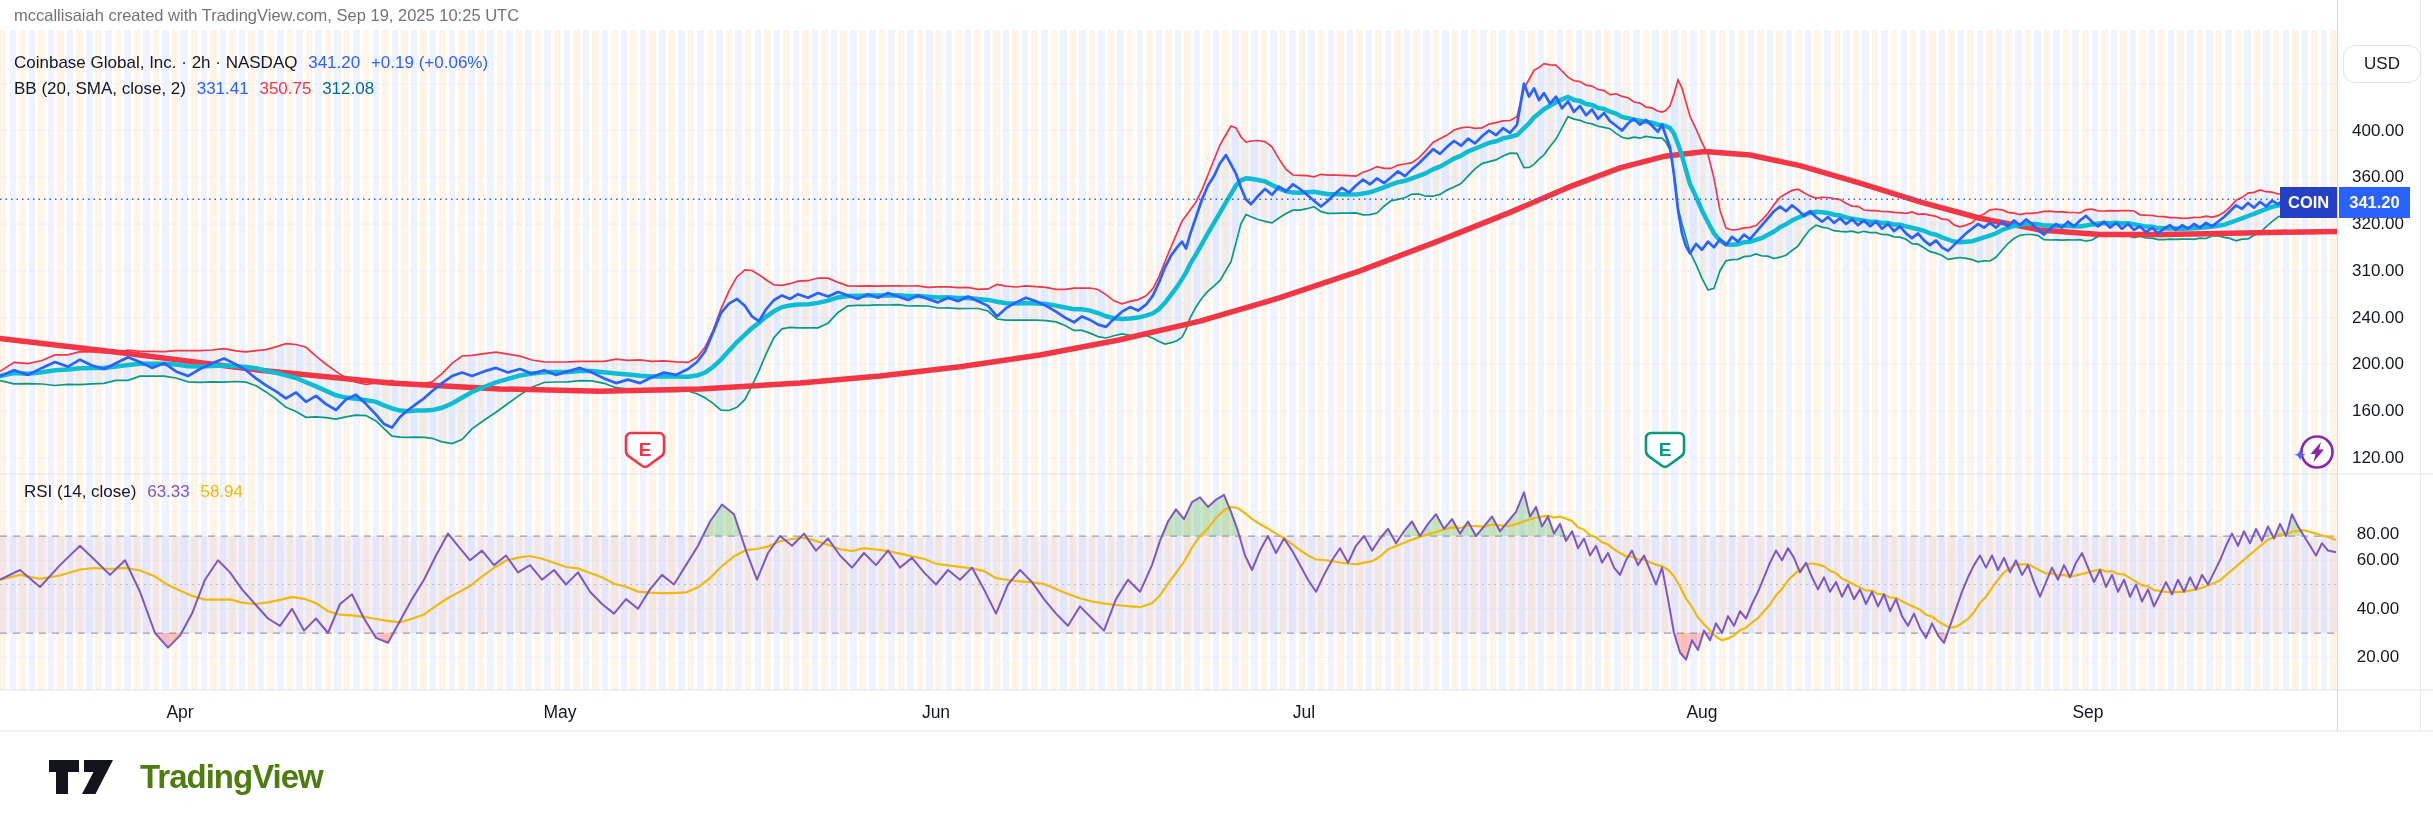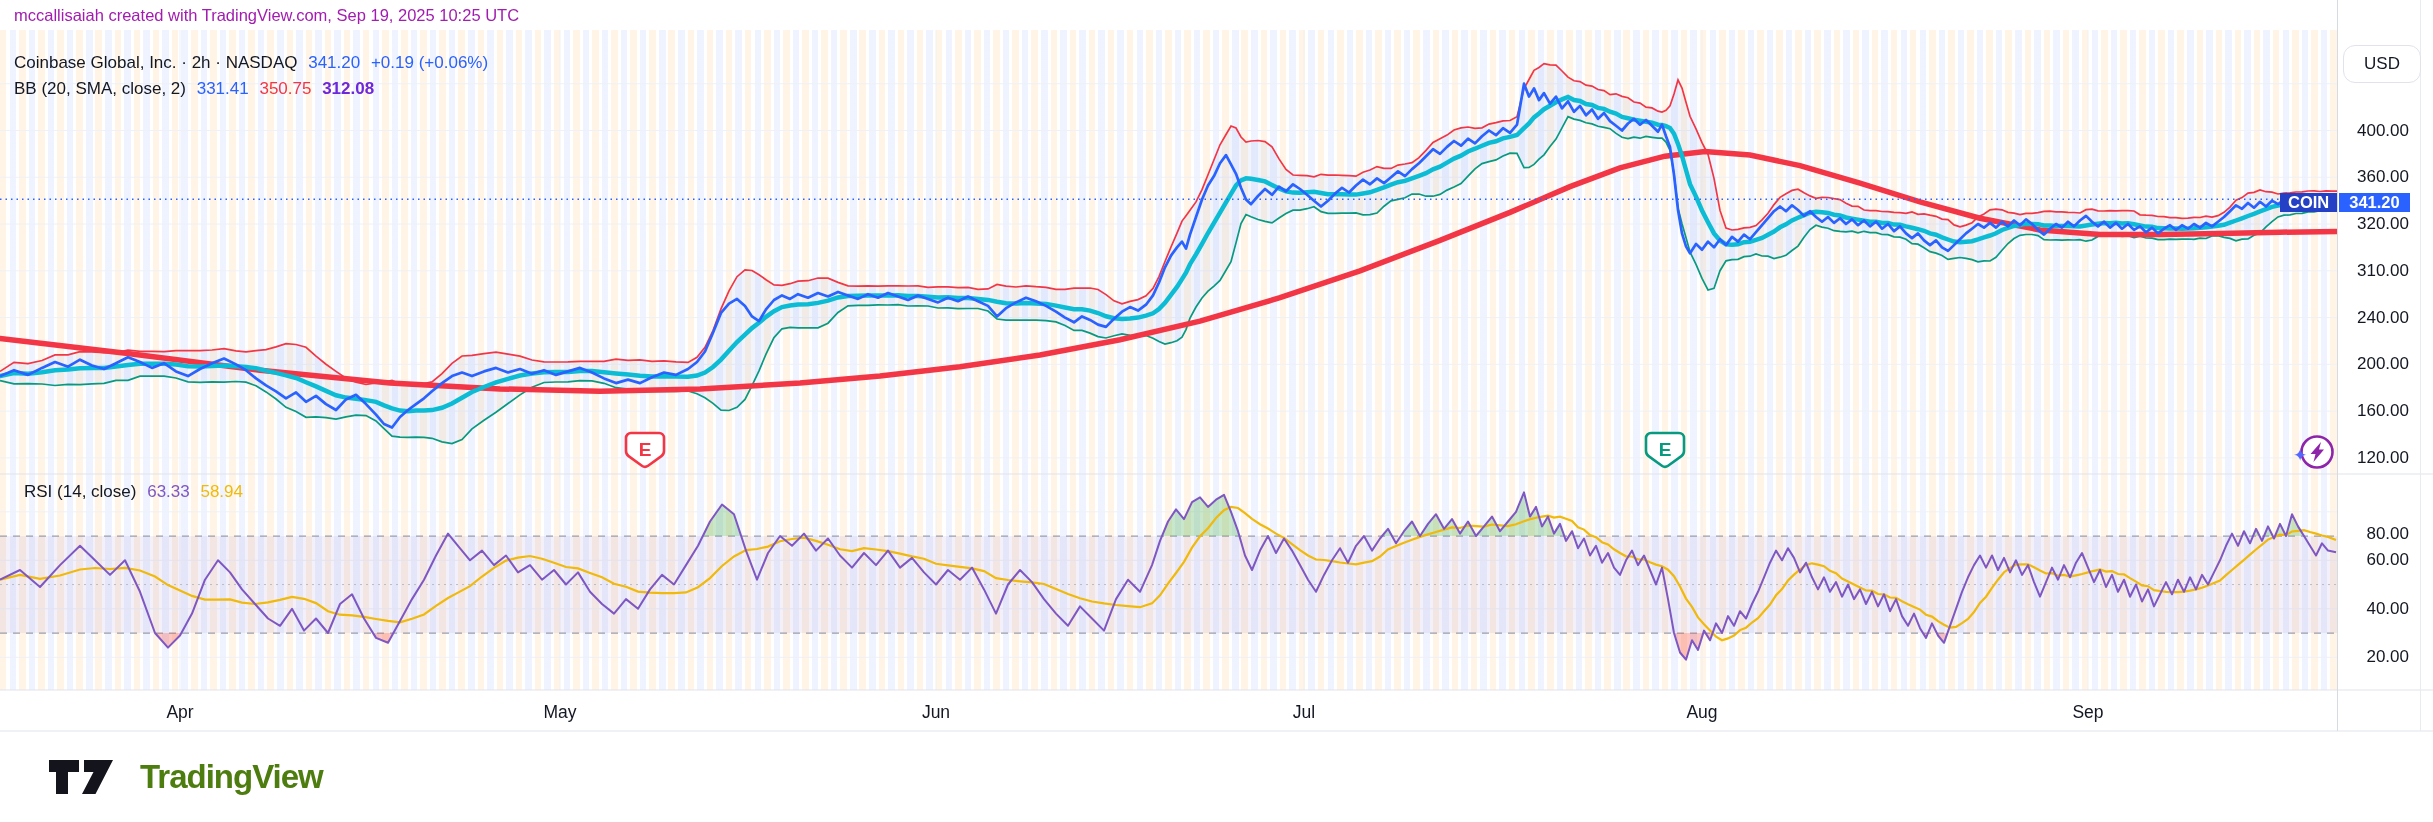--- a/index.html
+++ b/index.html
@@ -1,39 +1,39 @@
 <!DOCTYPE html>
 <html><head>
 <meta charset="utf-8">
 <style>
   html,body{margin:0;padding:0;background:#ffffff;}
   body{font-family:"Liberation Sans", sans-serif;}
   #stage{position:relative;width:2433px;height:822px;background:#fff;overflow:hidden;}
-  #attribution{position:absolute;left:14px;top:6px;font-size:16.5px;color:#a21caf;}
+  #attribution{position:absolute;left:14px;top:6px;font-size:16.5px;color:#737373;}
   #plot-bg{position:absolute;left:0;top:30px;width:2337px;height:660px;background:
     repeating-linear-gradient(to right,
       rgba(255,170,60,0.13) 0px, rgba(255,170,60,0.13) 6.5px,
       rgba(255,255,255,0) 6.5px, rgba(255,255,255,0) 9.6px,
       rgba(96,140,255,0.10) 9.6px, rgba(96,140,255,0.10) 16.1px,
       rgba(255,255,255,0) 16.1px, rgba(255,255,255,0) 19.1px);}
   #chart-svg{position:absolute;left:0;top:0;width:2433px;height:822px;}
   #legend{position:absolute;left:14px;top:50px;}
   .legend-row{height:26px;line-height:26px;font-size:17px;color:#131722;white-space:nowrap;}
   .legend-row span{margin-right:6px;margin-top:16px;}
   .v-blue{color:#2962ff;} .v-cyan{color:#0bbcd4;} .v-red{color:#f23645;}
-  .v-green{color:#6d28d9;font-weight:bold;} .v-purple{color:#7e57c2;} .v-yellow{color:#f0b90b;}
+  .v-green{color:#0369a1;} .v-purple{color:#7e57c2;} .v-yellow{color:#f0b90b;}
   #rsi-legend{position:absolute;left:24px;top:479px;}
   #scale-border{position:absolute;left:2337px;top:0;width:1px;height:731px;background:#d6dae3;}
   #scale-right-border{position:absolute;left:2420px;top:0;width:1px;height:731px;background:#e9ebf1;}
   #usd-button{position:absolute;left:2343px;top:45px;width:76px;height:36px;border:1.5px solid #e0e3eb;
     border-radius:12px;display:flex;align-items:center;justify-content:center;font-size:17px;color:#131722;background:#fff;}
-  #coin-badge{position:absolute;left:2280px;top:187px;height:25px;display:flex;font-size:16.5px;font-weight:bold;color:#fff;align-items:flex-end;}
+  #coin-badge{position:absolute;left:2280px;top:187px;height:31px;display:flex;font-size:16.5px;font-weight:bold;color:#fff;}
   #coin-badge .sym{background:#2440c4;padding:0 8px;display:flex;align-items:center;}
   #coin-badge .val{background:#2962ff;padding:0 10px;display:flex;align-items:center;margin-left:2px;}
-  #price-ticks span, #rsi-ticks span{position:absolute;left:2347px;width:62px;text-align:right;
+  #price-ticks span, #rsi-ticks span{position:absolute;left:2347px;width:62px;text-align:center;
     font-size:17px;color:#131722;}
   #footer{position:absolute;left:36px;top:758px;display:flex;align-items:center;}
   #brand-text{font-size:33px;font-weight:bold;color:#4d7c0f;letter-spacing:-1px;margin-left:12px;}
 </style>
 </head>
 <body>
 
 <div id="stage">
   <div id="attribution">mccallisaiah created with TradingView.com, Sep 19, 2025 10:25 UTC</div>
 

